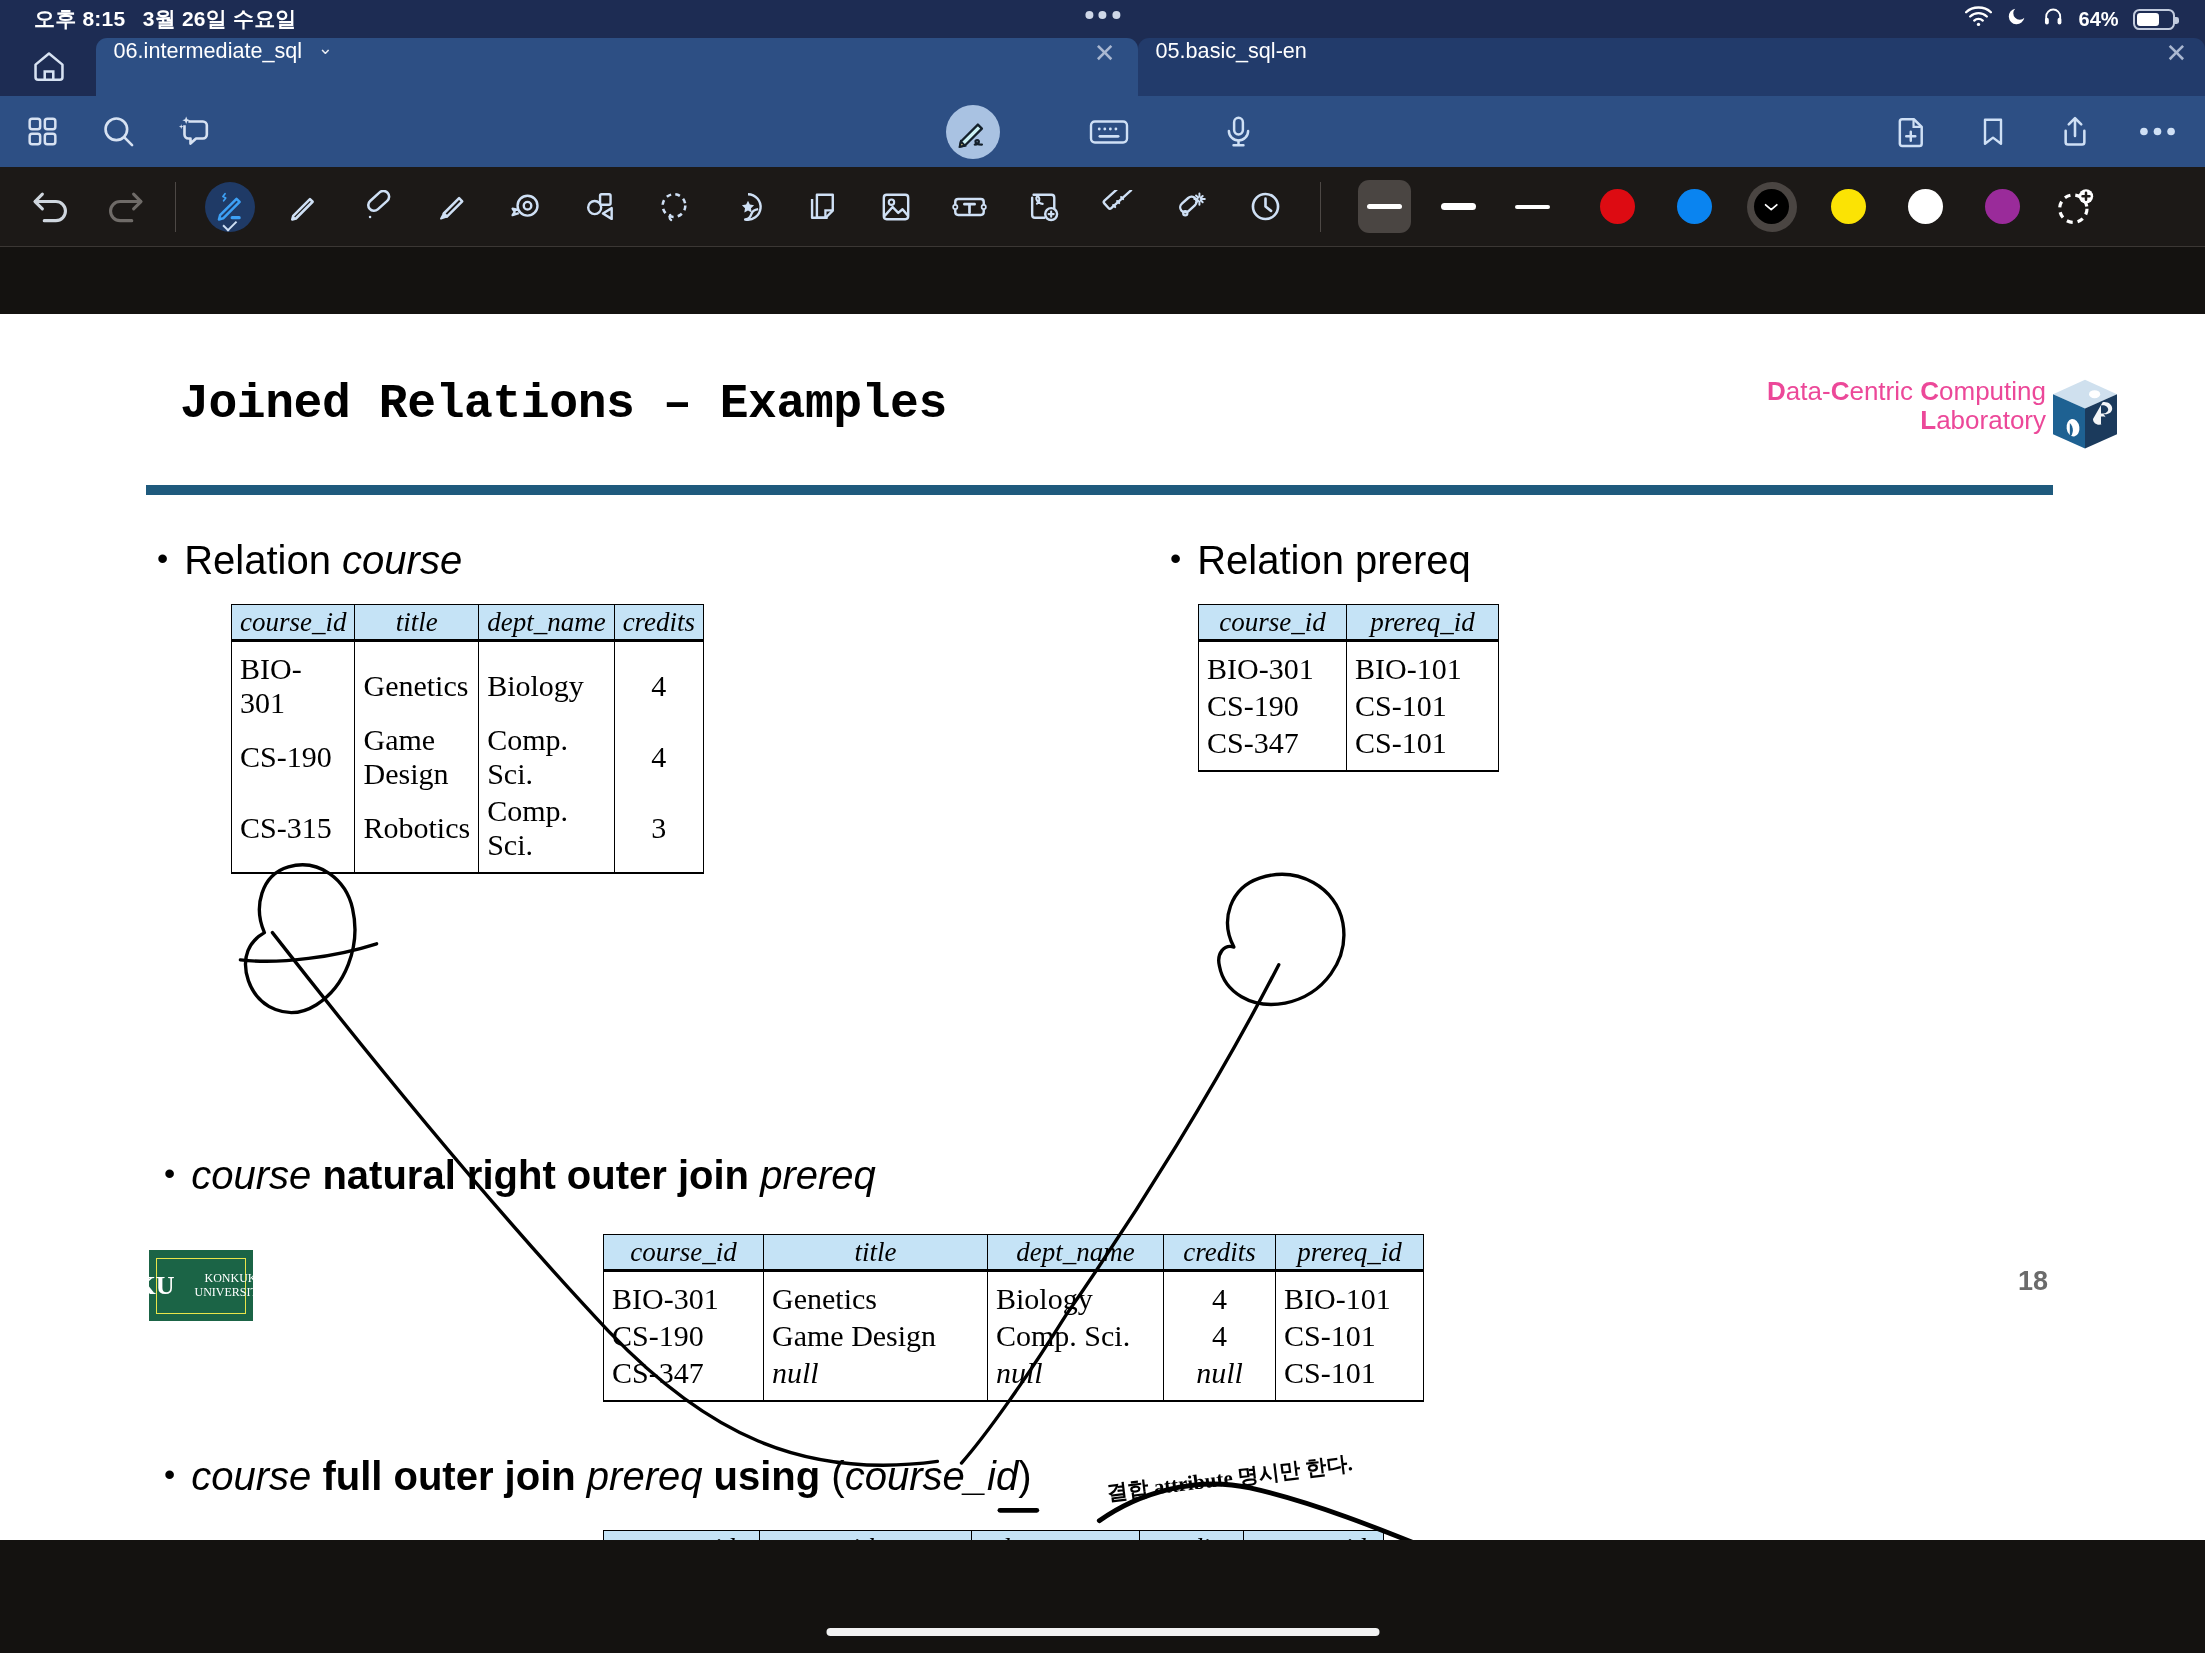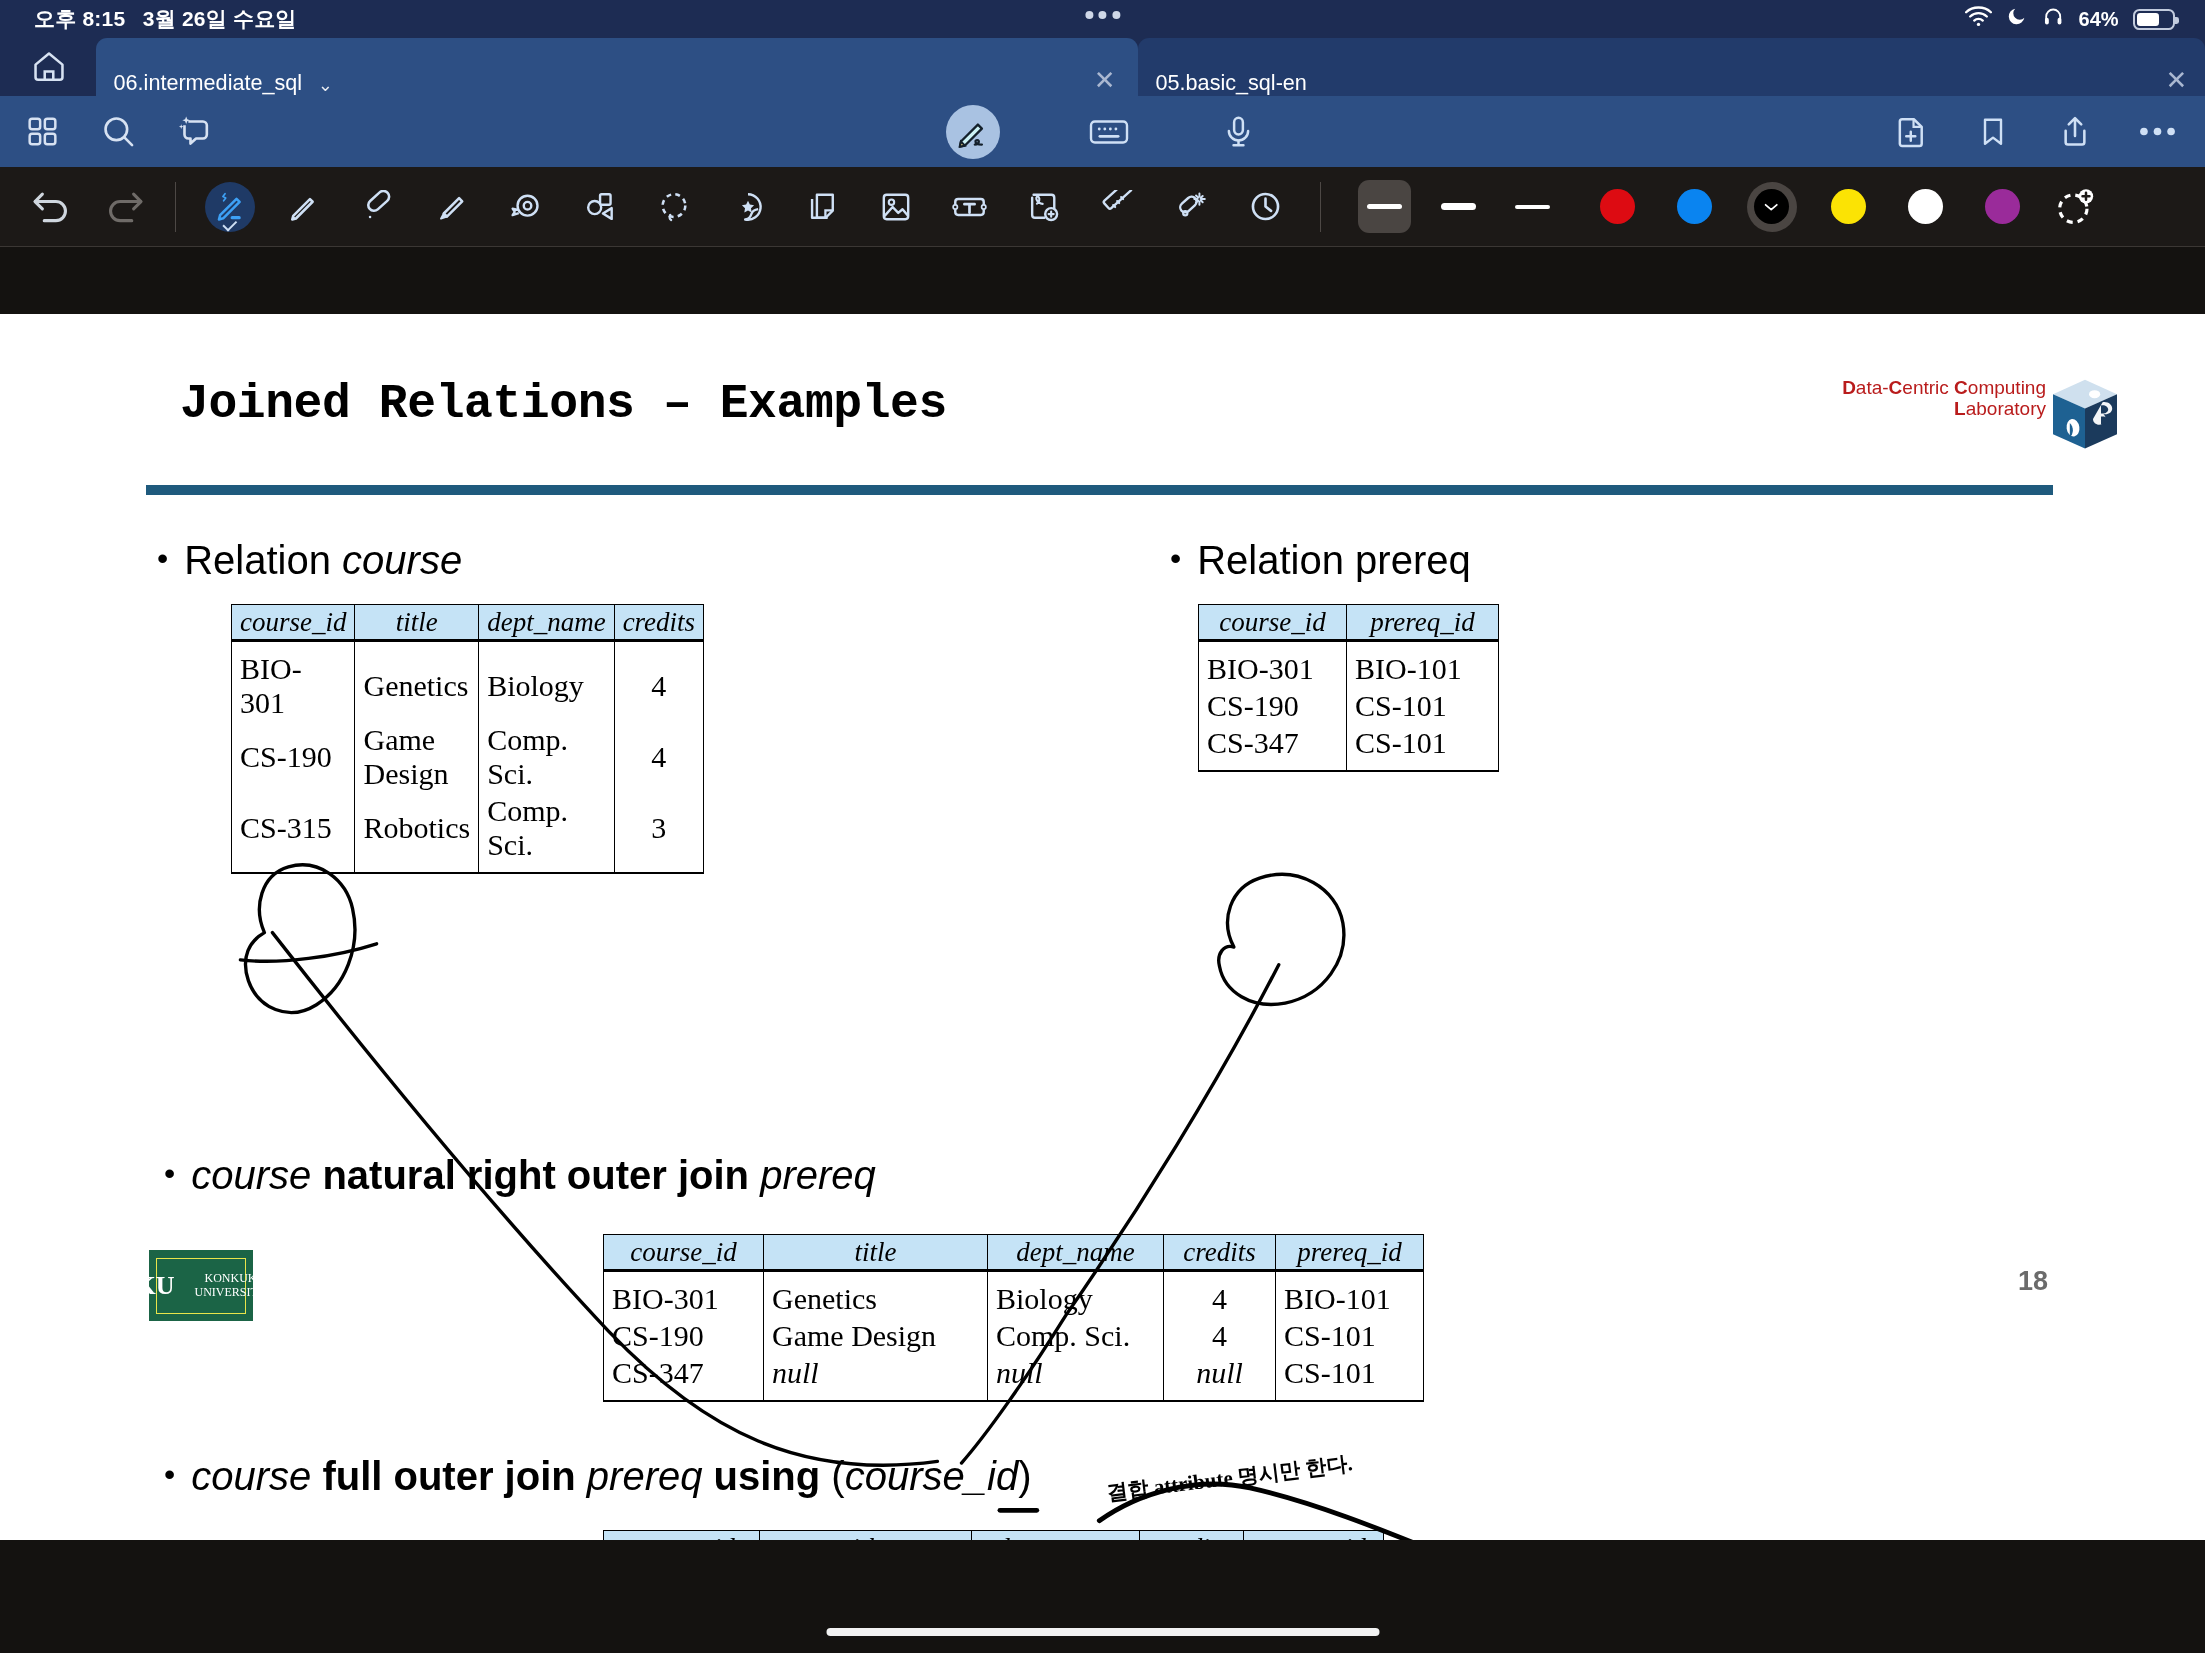--- a/index.html
+++ b/index.html
@@ -24,21 +24,21 @@
   .status-right { margin-left: auto; margin-right: 30px; display: flex; align-items: center; gap: 14.4px; font-size: 20px; font-weight: 600;}
   .battery-shell { width: 42px; height: 21px; border: 2.4px solid #c2cbdd; border-radius: 6.4px; position: relative; display:flex; align-items:center;}
   .battery-fill { height: 13px; width: 22.4px; background: #fff; border-radius: 3.2px; margin-left: 1.6px;}
   .battery-nub { position:absolute; right: -6.4px; top: 6.4px; width: 4px; height: 7.2px; background:#c2cbdd; border-radius:0 2.4px 2.4px 0;}
 
   
   .tabbar { position: absolute; top: 38px; left: 0; width: 2205px; height: 58px; }
   .home-btn { position: absolute; left: 30px; top: 9.6px; width: 38px; height: 38px; }
   .tab {
     position: absolute; top: 0px; height: 58px;
-    display: flex; align-items: flex-end; color: #fff;
+    display: flex; align-items: flex-start; color: #fff;
     border-radius: 11.2px 11.2px 0 0; padding: 0 17.6px;
   }
   .tab.active { background: #2d4f84; left: 96px; width: 1042px; }
   .tab.inactive { background: #223b6b; left: 1138px; width: 1067px; }
   .tab-label { font-size: 21.6px; font-weight: 400; white-space: nowrap; }
   .tab-chevron { margin-left: 16px; font-size: 17.6px; opacity: .9; }
   .tab-close { position: absolute; font-size: 26px; color: #aab8d1; font-weight: 300; }
   .tab.active .tab-close { right: 22.4px; }
   .tab.inactive .tab-close { right: 17.6px; }
 
@@ -101,21 +101,21 @@
   .slide-title {
     position: absolute; left: 180px; top: 63px;
     font-size: 48px; font-weight: bold; color: #000;
     font-family: Liberation Mono, monospace;
     letter-spacing: -0.4px;
   }
   .title-rule {
     position: absolute; left: 146px; top: 171px; width: 1907px; height: 10.4px; background: #1f5a7d;
   }
   .dcc-logo { position: absolute; right: 159px; top: 63px; text-align: right; line-height: 1.12; }
-  .dcc-line { font-size: 19px; color: #b91c1c; font-weight: 400;}
+  .dcc-line { font-size: 26px; color: #ec4899; font-weight: 400;}
   .dcc-line b { font-weight: 700; }
   .dcc-cube { position: absolute; right: 80px; top: 64px; width: 80px; height: 74px; }
 
   
   .bullet { position: absolute; display: flex; align-items: flex-start; gap: 16px;
             font-size: 40px; color: #000; white-space: nowrap; }
   .bullet .dot { font-size: 32px; line-height: 1.25; }
   .bullet i { font-style: italic; }
   .bullet b { font-weight: bold; margin-top: 32px; }
 

